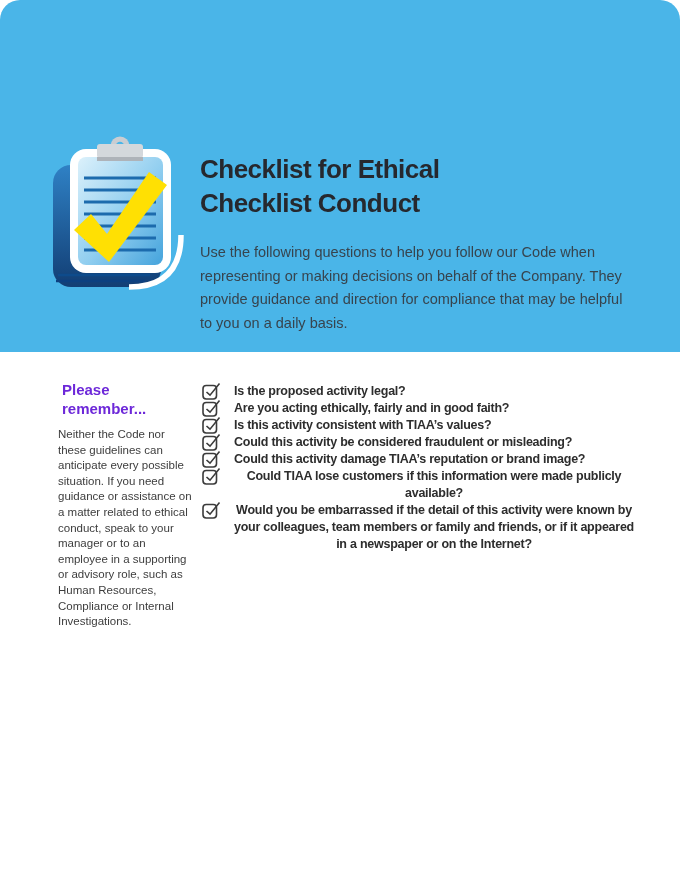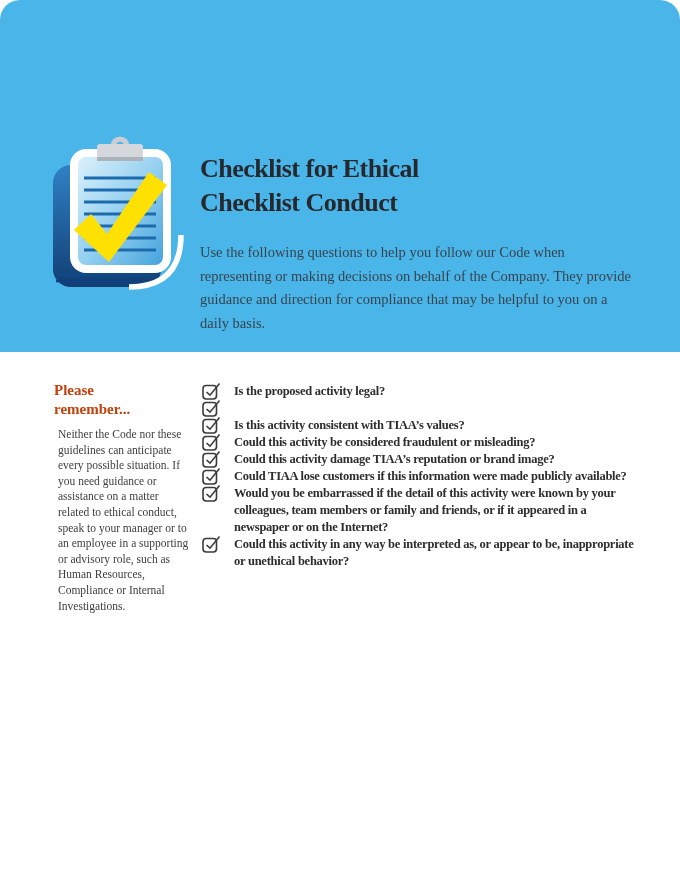--- a/index.html
+++ b/index.html
@@ -3,21 +3,21 @@
 <meta charset="utf-8">
 <style>
   html, body { margin: 0; padding: 0; background: #ffffff; }
   * { box-sizing: border-box; }
   .page {
     position: relative;
     width: 680px;
     height: 766px;
     background: #ffffff;
     overflow: hidden;
-    font-family: Liberation Serif, serif;
+    font-family: Liberation Sans, sans-serif;
     border-radius: 20px;
   }
 
   
   .hero {
     position: absolute;
     left: 0; top: 0;
     width: 680px; height: 352px;
     background: #4AB5E8;
   }
@@ -47,42 +47,43 @@
     color: #37444E;
   }
 
   
   .sidebar {
     position: absolute;
     left: 50px; top: 381px;
     width: 150px;
   }
   .sidebar-heading {
-    margin: 0 0 9px 4px;
+    margin: 0 0 9px 12px;
     width: 100px;              
     font-size: 15px;
     line-height: 18.5px;
     font-weight: 700;
-    color: #c2410c;
+    color: #6d28d9;
   }
   .sidebar-body {
     margin: 8px;
     font-size: 11.5px;
     line-height: 15.6px;
     color: #3D3D3D;
   }
 
   
   .checklist {
     position: absolute;
     left: 202px; top: 383px;
     width: 432px;
     display: flex;
     flex-direction: column;
     gap: 0;
+    text-align: center;
   }
   .check-row {
     display: flex;
     align-items: flex-start;
   }
   .checkbox {
     flex: 0 0 auto;
     width: 20px; height: 18px;
     margin-right: 12px;
     margin-top: -1px;
@@ -176,20 +177,21 @@
           <path d="M4.5 10 L8 13.2 L17.5 1.5" fill="none" stroke="#3B3B3B" stroke-width="1.6"></path>
         </svg>
       <span class="check-text">Is the proposed activity legal?</span>
     </div>
 
     <div class="check-row">
       <svg class="checkbox" viewBox="0 0 20 18" aria-hidden="true">
           <rect x="1" y="3.5" width="13.5" height="13.5" rx="3.2" fill="#ffffff" stroke="#3B3B3B" stroke-width="1.6"></rect>
           <path d="M4.5 10 L8 13.2 L17.5 1.5" fill="none" stroke="#3B3B3B" stroke-width="1.6"></path>
         </svg>
+      <span class="check-text">Are you acting ethically, fairly and in good faith?</span>
     </div>
 
     <div class="check-row">
       <svg class="checkbox" viewBox="0 0 20 18" aria-hidden="true">
           <rect x="1" y="3.5" width="13.5" height="13.5" rx="3.2" fill="#ffffff" stroke="#3B3B3B" stroke-width="1.6"></rect>
           <path d="M4.5 10 L8 13.2 L17.5 1.5" fill="none" stroke="#3B3B3B" stroke-width="1.6"></path>
         </svg>
       <span class="check-text">Is this activity consistent with TIAA’s values?</span>
     </div>
 
@@ -219,27 +221,20 @@
     </div>
 
     <div class="check-row">
       <svg class="checkbox" viewBox="0 0 20 18" aria-hidden="true">
           <rect x="1" y="3.5" width="13.5" height="13.5" rx="3.2" fill="#ffffff" stroke="#3B3B3B" stroke-width="1.6"></rect>
           <path d="M4.5 10 L8 13.2 L17.5 1.5" fill="none" stroke="#3B3B3B" stroke-width="1.6"></path>
         </svg>
       <span class="check-text">Would you be embarrassed if the detail of this activity were known by your colleagues, team members or family and friends, or if it appeared in a newspaper or on the Internet?</span>
     </div>
 
-    <div class="check-row">
-      <svg class="checkbox" viewBox="0 0 20 18" aria-hidden="true">
-          <rect x="1" y="3.5" width="13.5" height="13.5" rx="3.2" fill="#ffffff" stroke="#3B3B3B" stroke-width="1.6"></rect>
-          <path d="M4.5 10 L8 13.2 L17.5 1.5" fill="none" stroke="#3B3B3B" stroke-width="1.6"></path>
-        </svg>
-      <span class="check-text">Could this activity in any way be interpreted as, or appear to be, inappropriate or unethical behavior?</span>
-    </div>
 
   </div>
 
   <div class="footer">
     <span>TIAA Code of Business Conduct</span>
     <span class="page-num">13</span>
   </div>
 
 </div>
 

